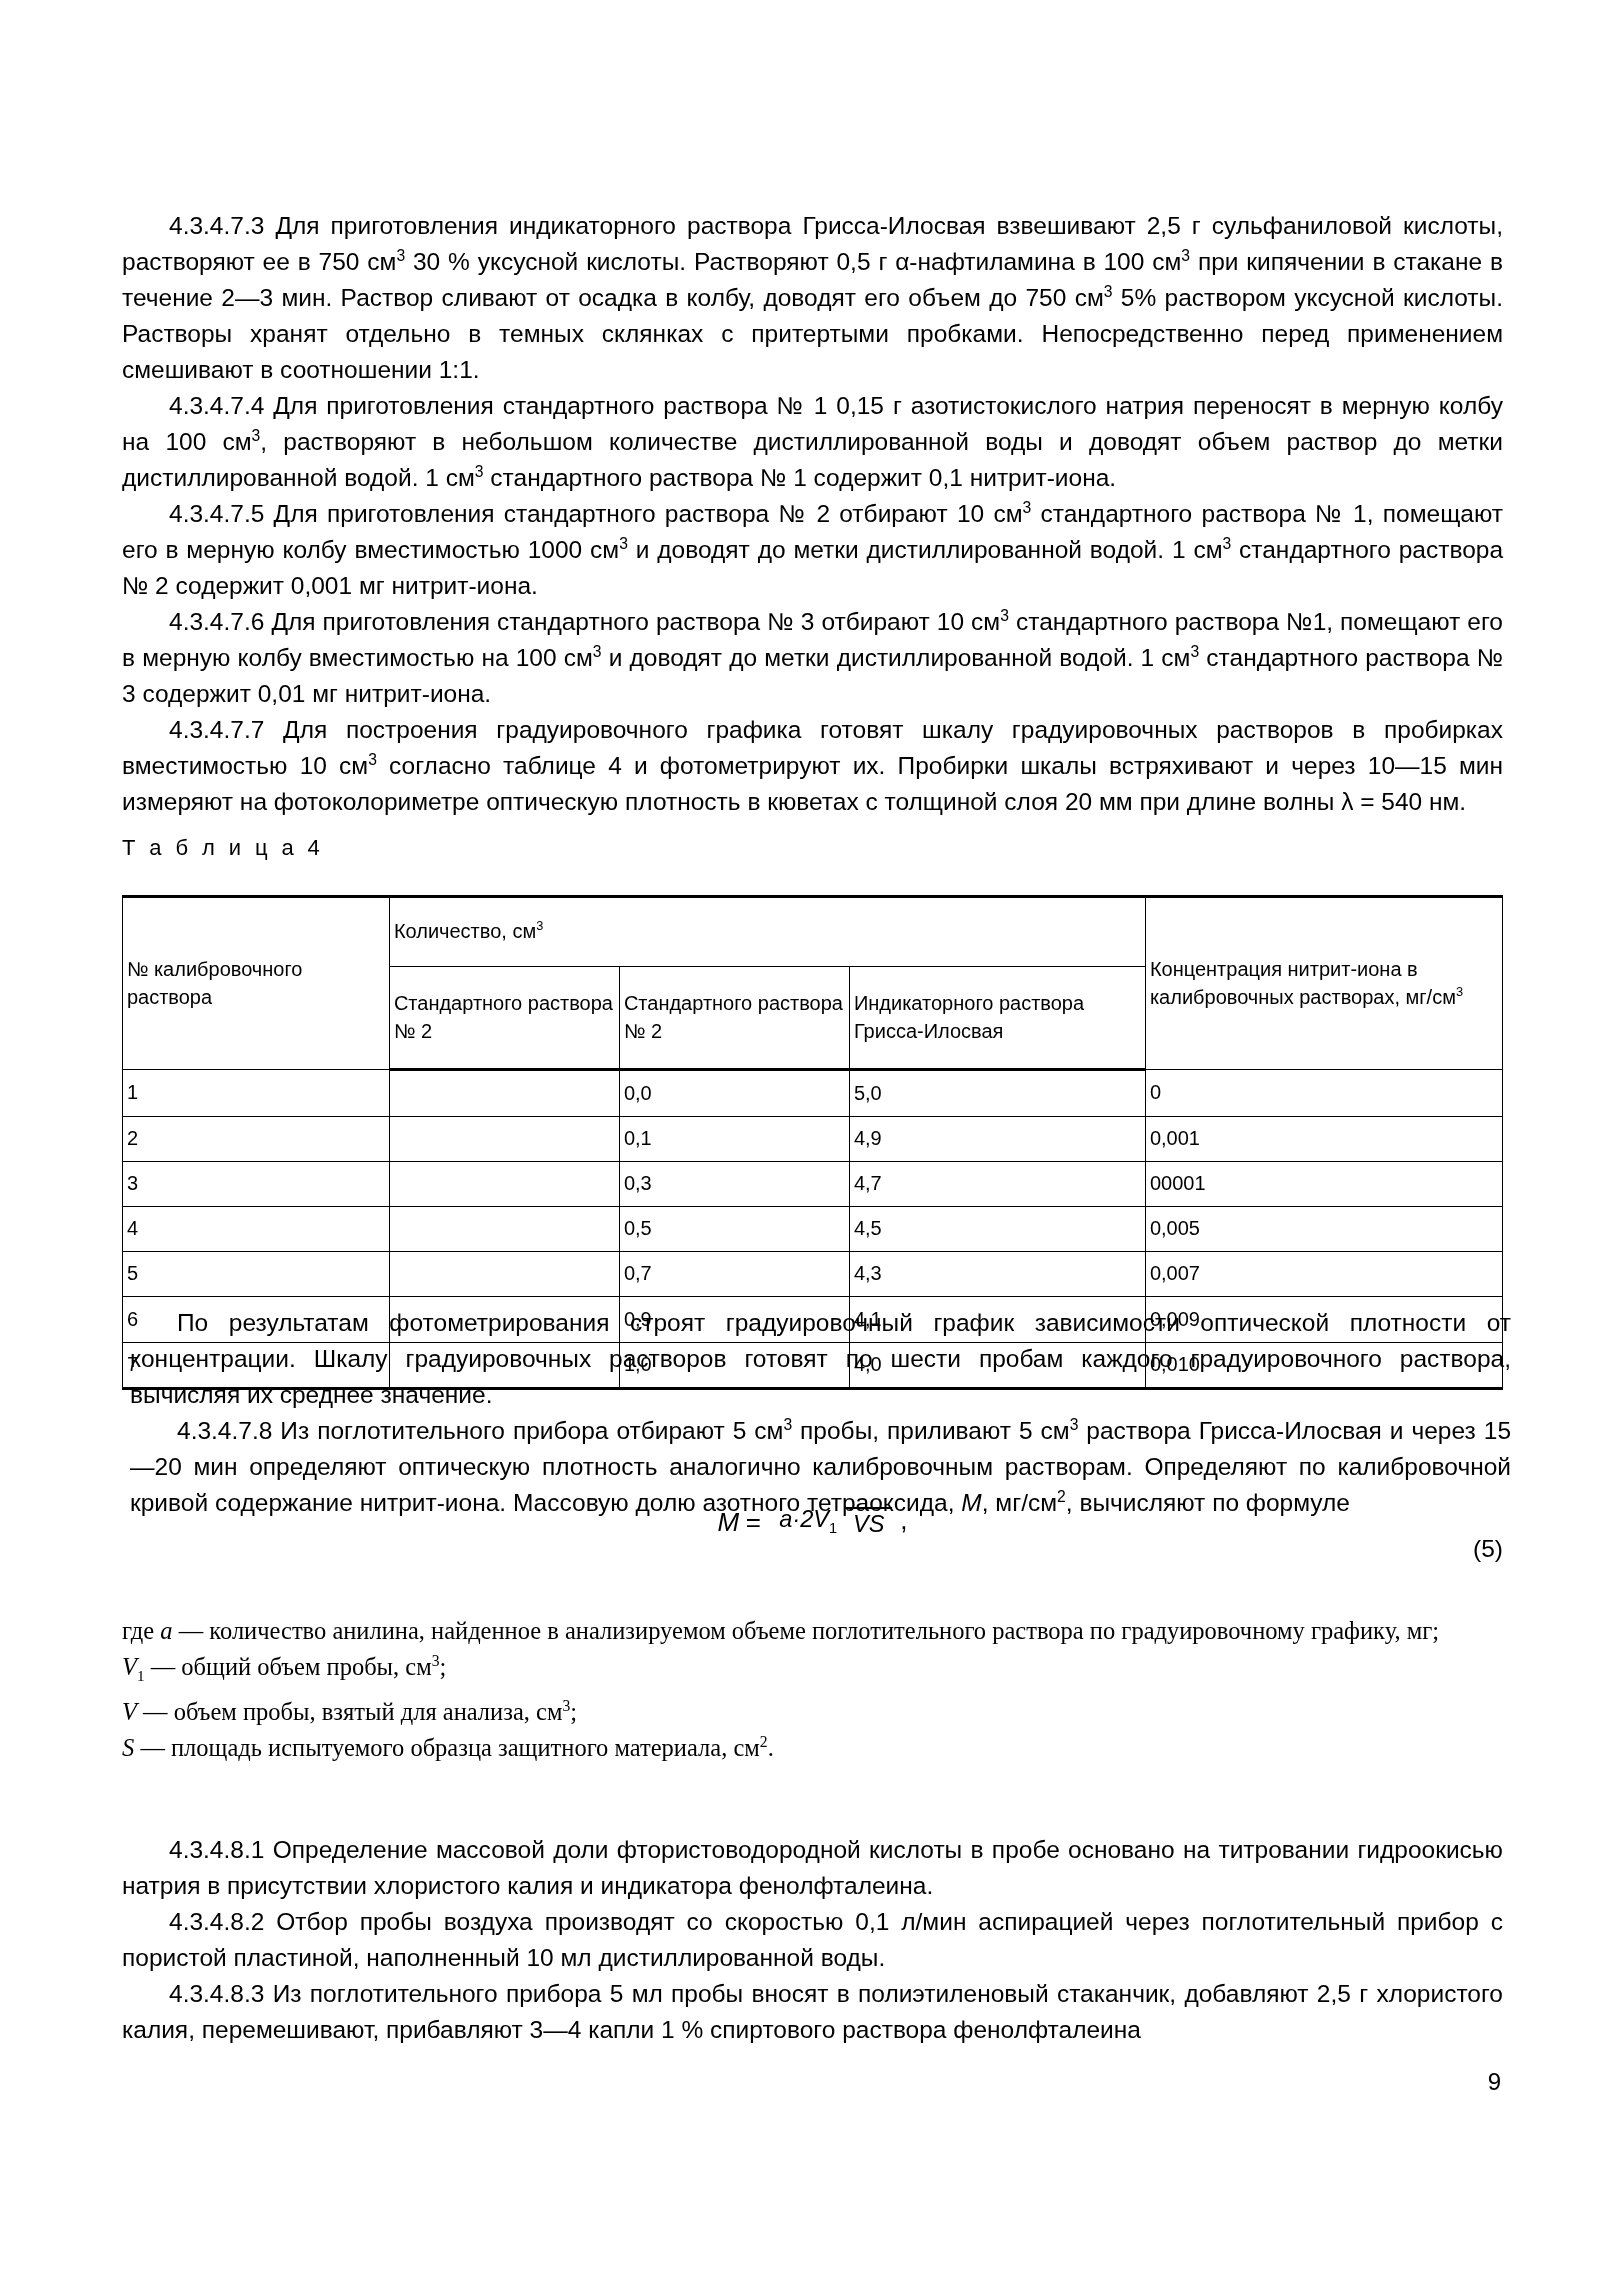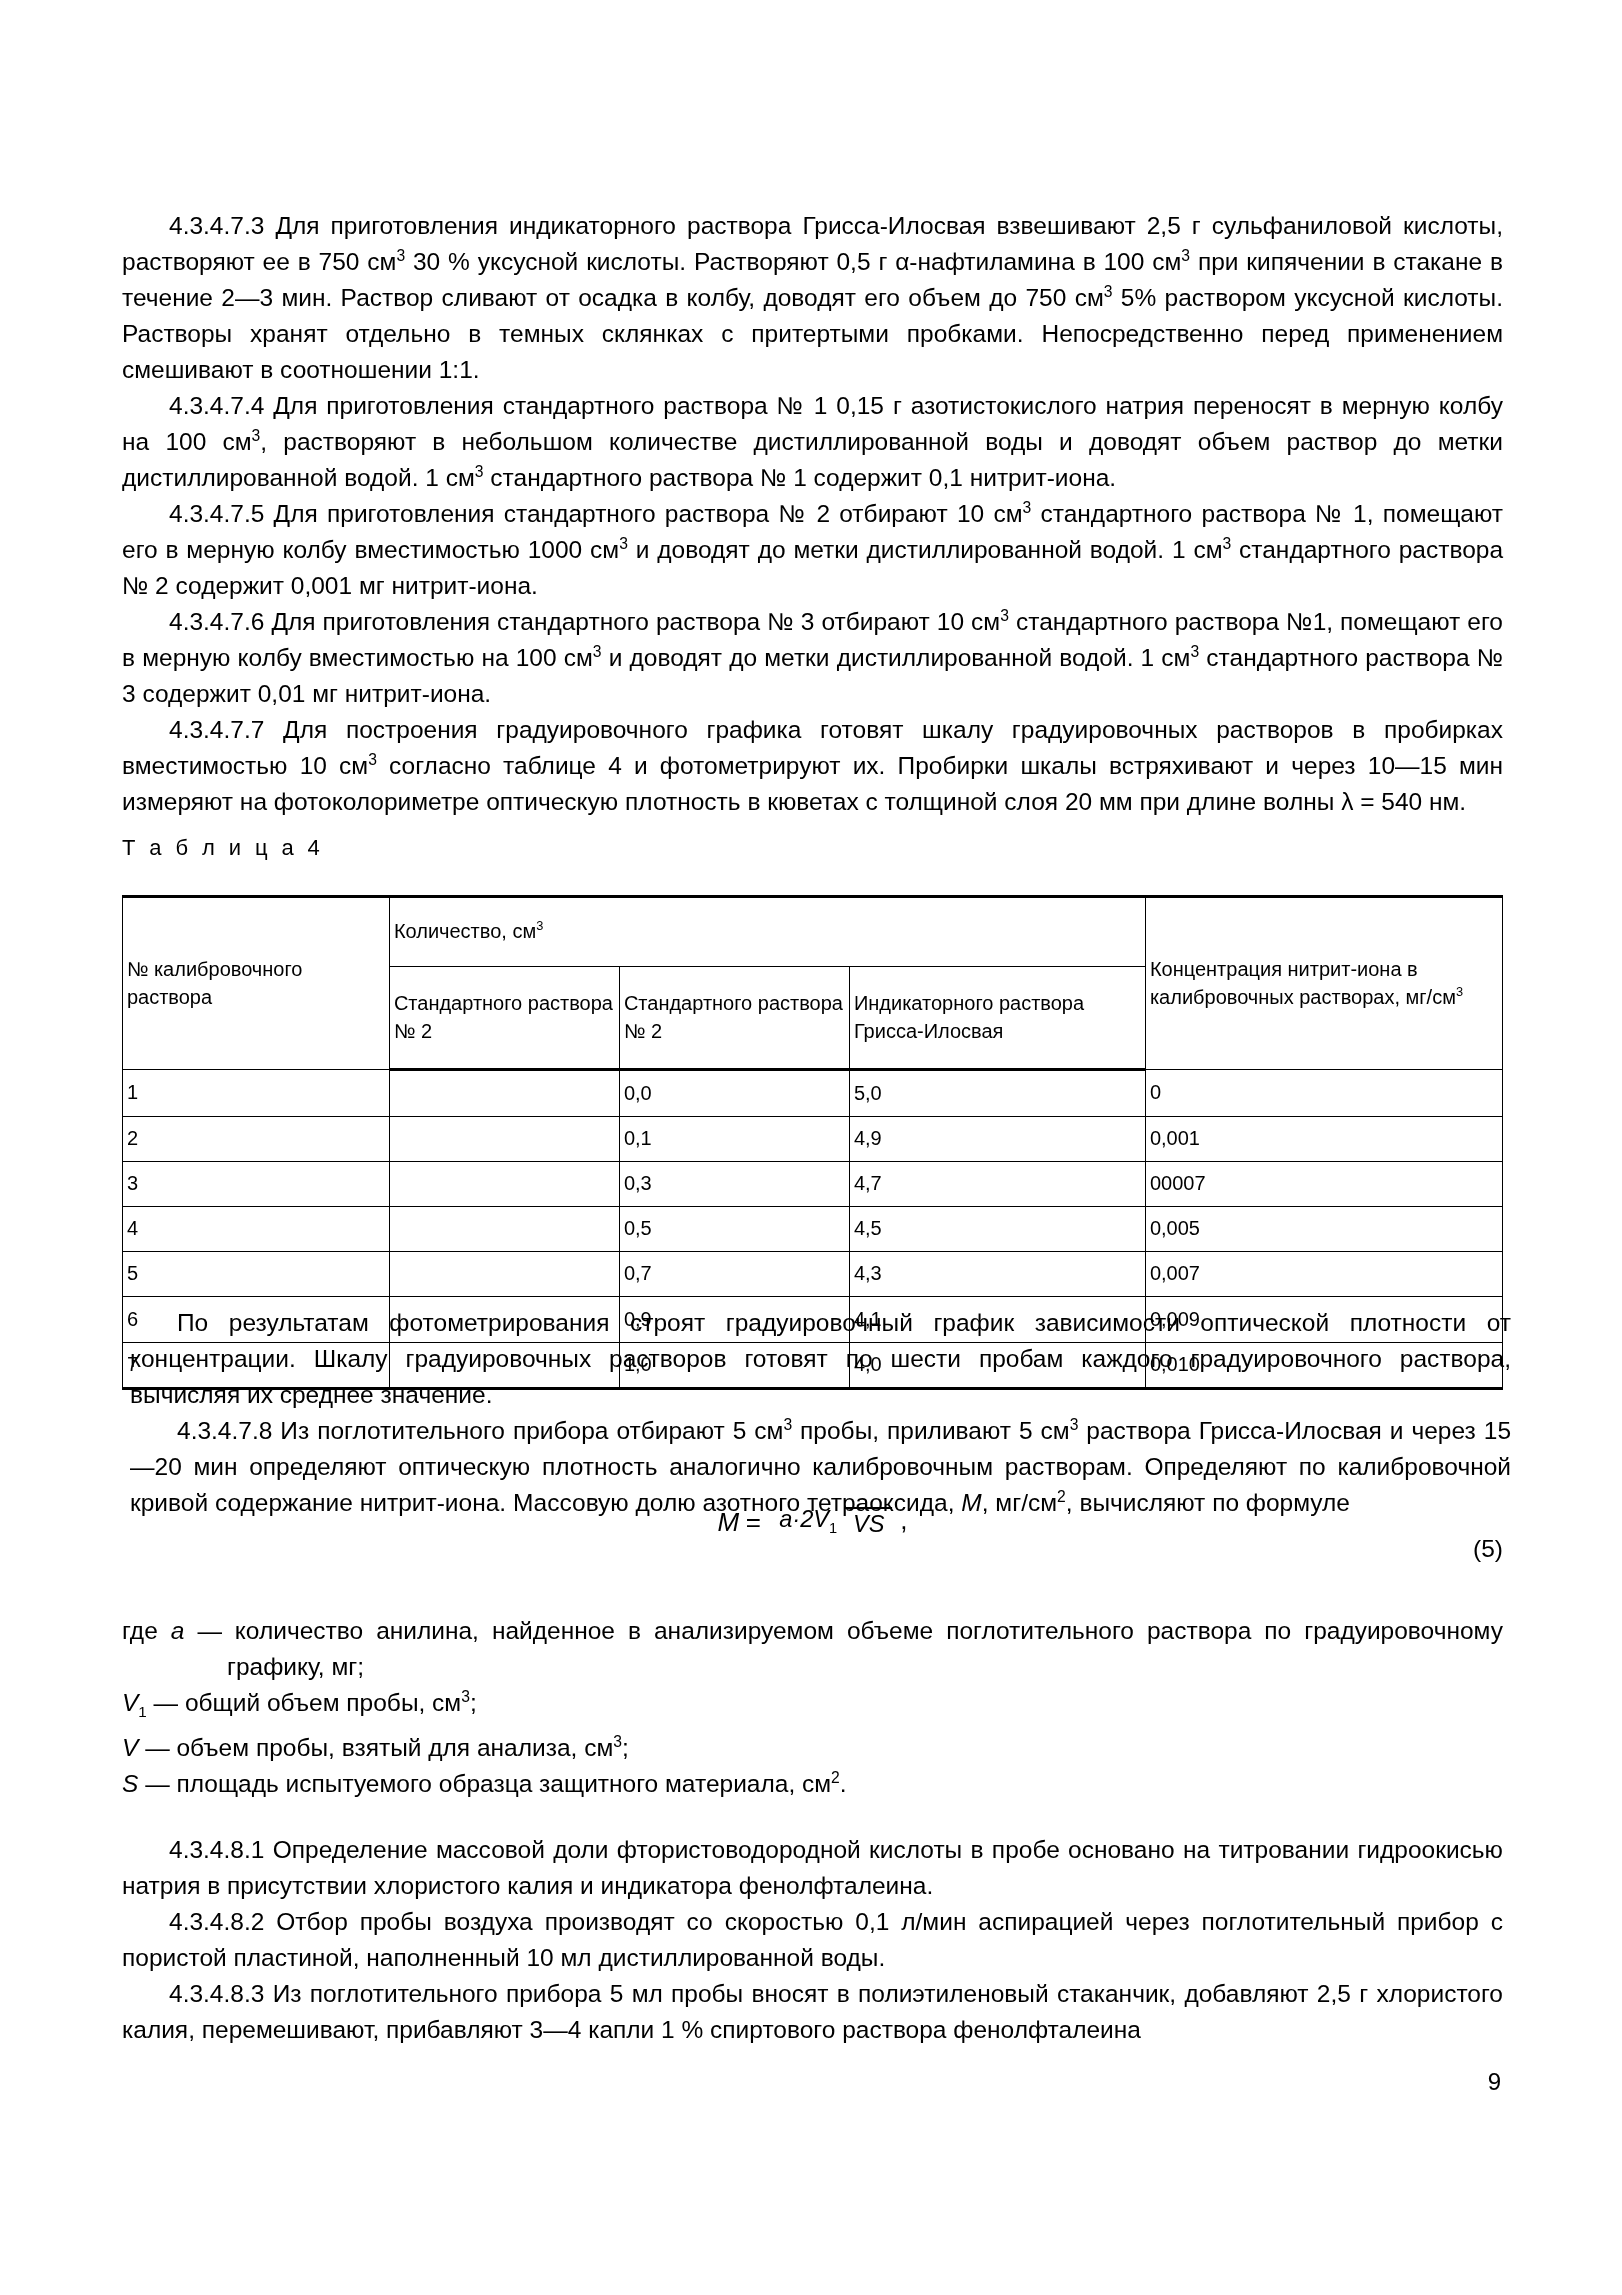--- a/index.html
+++ b/index.html
@@ -162,20 +162,21 @@
   }
 
   
   .where-list {
     position: absolute;
     left: 122px;
     top: 1613px;
     width: 1381px;
     font-size: 24.5px;
     line-height: 36px;
+    font-family: Liberation Serif, serif;
   }
   .where-item {
     display: block;
     text-align: justify;
     margin: 0;
   }
   .where-item.hang {
     padding-left: 105px;
     text-indent: -105px;
   }
@@ -274,21 +275,21 @@
           <td></td>
           <td>0,1</td>
           <td>4,9</td>
           <td>0,001</td>
         </tr>
         <tr>
           <td>3</td>
           <td></td>
           <td>0,3</td>
           <td>4,7</td>
-          <td>00007</td>
+          <td>00001</td>
         </tr>
         <tr>
           <td>4</td>
           <td></td>
           <td>0,5</td>
           <td>4,5</td>
           <td>0,005</td>
         </tr>
         <tr>
           <td>5</td>

